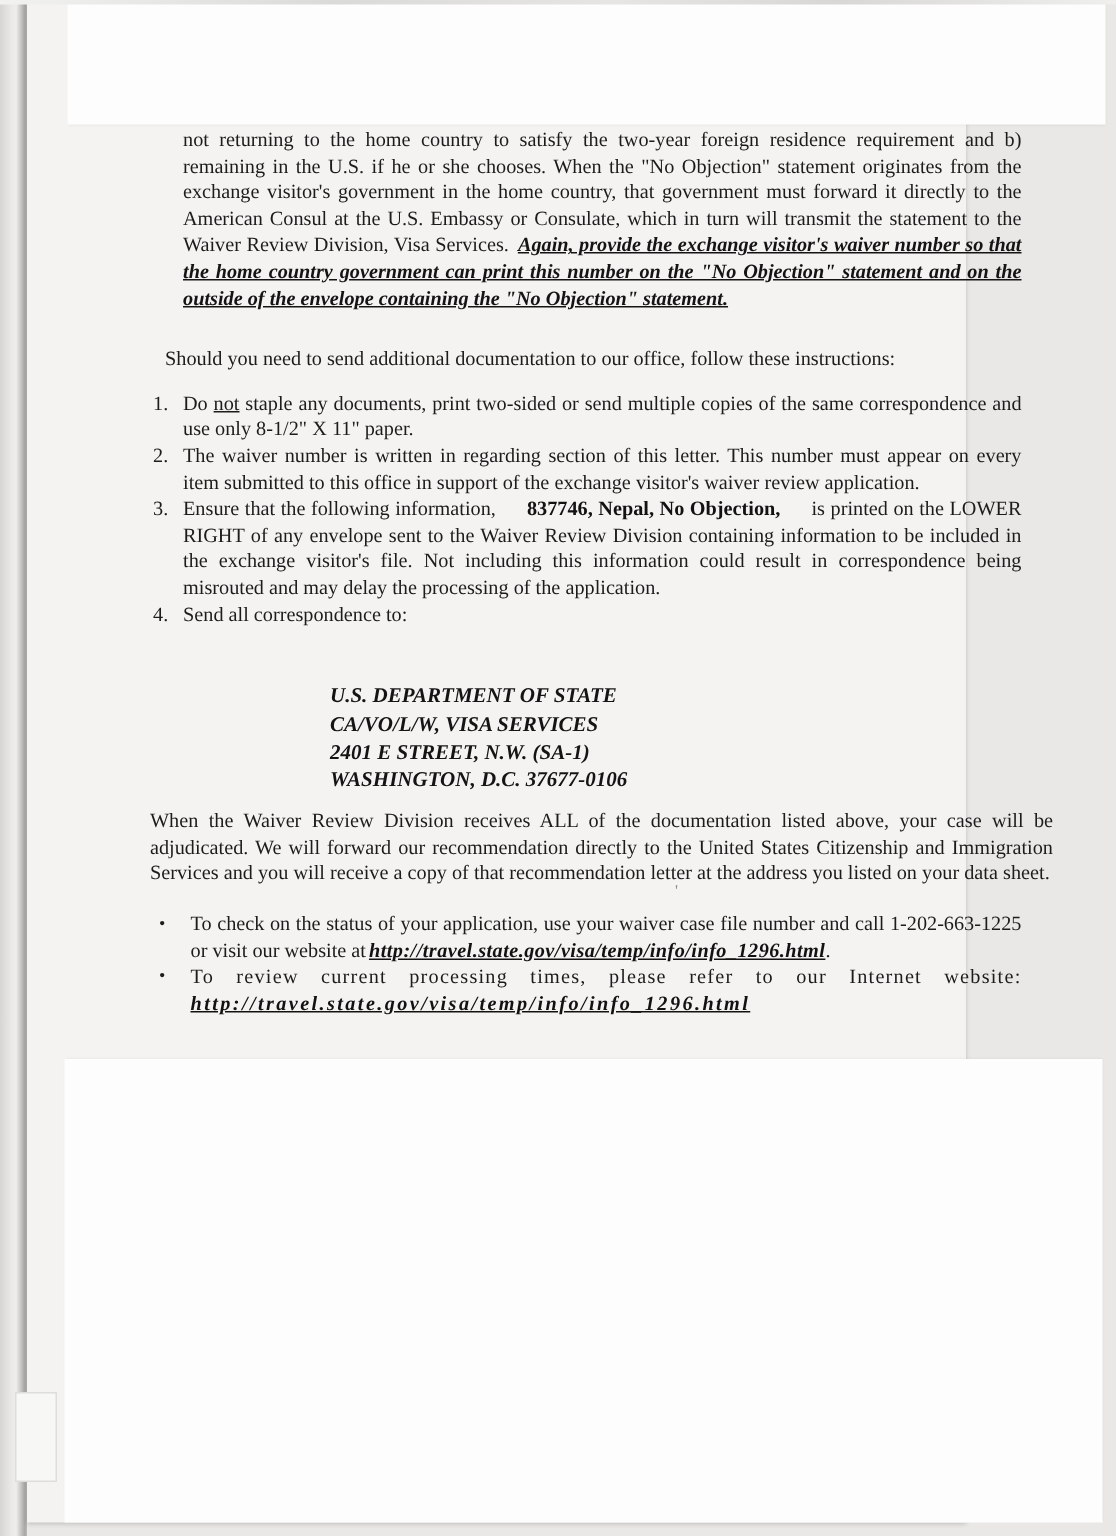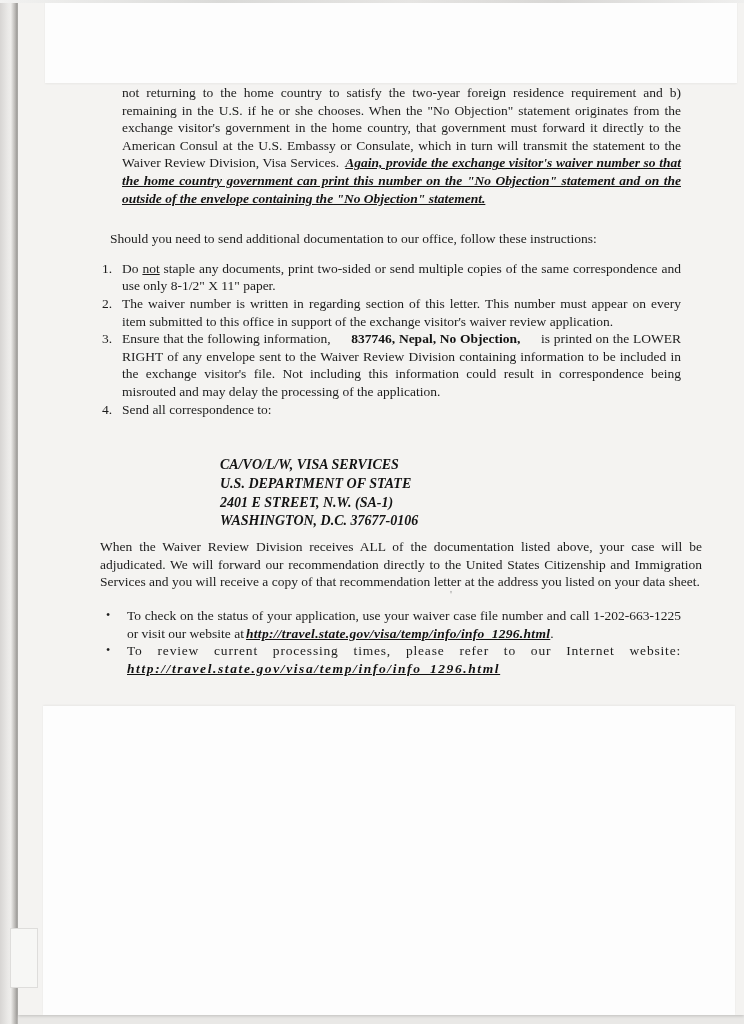--- a/index.html
+++ b/index.html
@@ -22,21 +22,21 @@
     z-index: 6;
   }
   .scanner-left {
     position: absolute; left: 0; top: 0;
     width: 18px; height: 1024px;
     background: linear-gradient(90deg, #d7d5d3 0%, #ebeae8 45%, #eeedeb 60%, #c2c0bd 80%, #a9a7a4 92%, #bcbab7 100%);
     z-index: 1;
   }
   .paper {
     position: absolute; left: 18px; top: 0;
-    width: 726px; height: 1015px;
+    width: 626px; height: 1015px;
     background: #f4f3f1;
     box-shadow: 0 1px 3px rgba(0,0,0,0.18);
     z-index: 2;
   }
   .sheet-top {
     position: absolute; left: 27px; top: 0;
     width: 692px; height: 83px;
     background: #fdfdfd;
     box-shadow: 0 1px 2px rgba(0,0,0,0.05);
   }
@@ -146,22 +146,22 @@
         </div>
 
         <div class="li">
           <span class="num">4.</span>
           <span class="itxt">Send all correspondence to:</span>
         </div>
 
       </div>
 
       <div class="address">
+        <div>U.S. DEPARTMENT OF STATE</div>
         <div>CA/VO/L/W, VISA SERVICES</div>
-        <div>U.S. DEPARTMENT OF STATE</div>
         <div>2401 E STREET, N.W. (SA-1)</div>
         <div>WASHINGTON, D.C. 37677-0106</div>
       </div>
 
       <p class="adjud">When the Waiver Review Division receives ALL of the documentation listed above, your case will be adjudicated. We will forward our recommendation directly to the United States Citizenship and Immigration Services and you will receive a copy of that recommendation letter at the address you listed on your data sheet.</p>
 
       <div class="bullets">
 
         <div class="bullet">
           <span class="bmark">•</span>

